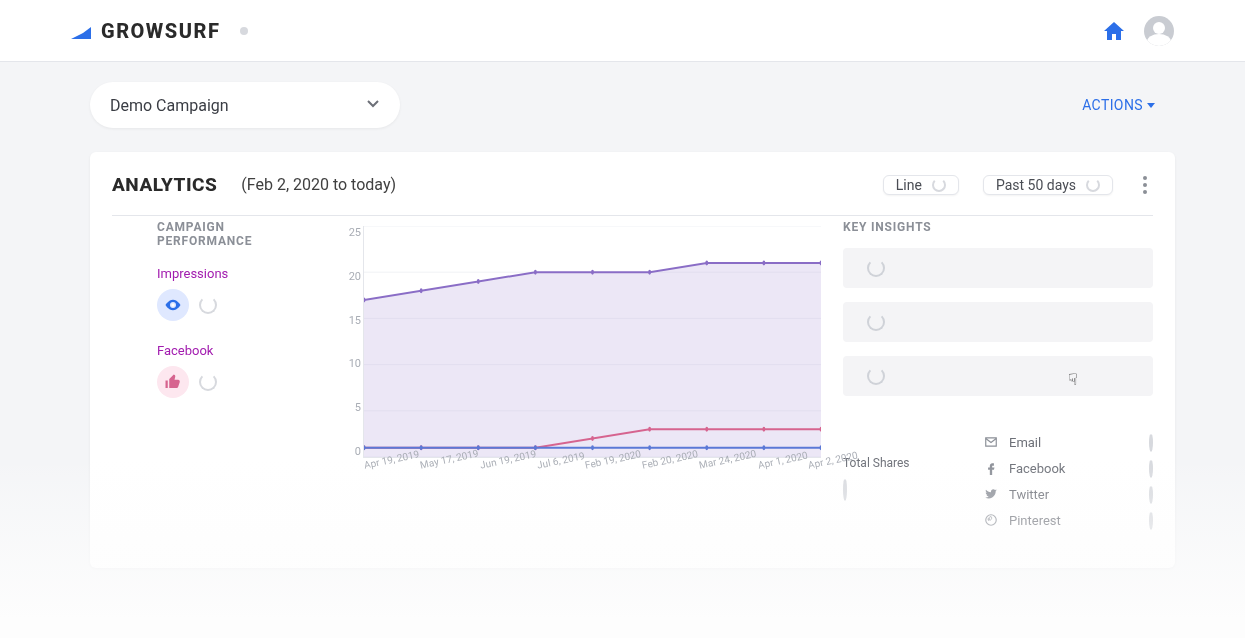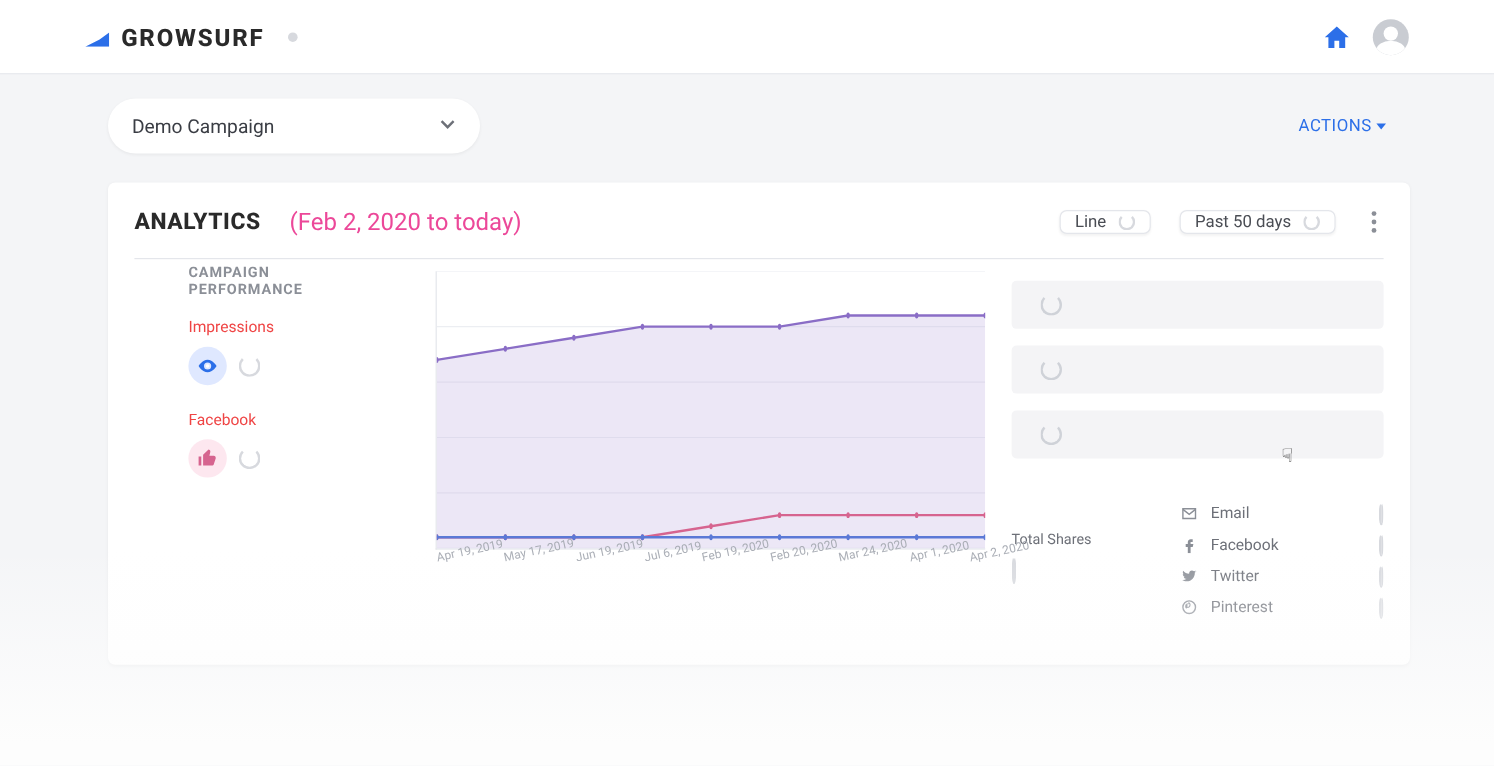--- a/index.html
+++ b/index.html
@@ -98,21 +98,21 @@
     padding:20px 22px 40px 22px;
     position:relative;
   }
   .main-head{
     display:flex;align-items:center;gap:24px;
     padding-bottom:18px;
     border-bottom:1px solid var(--border);
     margin-bottom:4px;height:44px;
   }
   .analytics-title{font-weight:800;font-size:19px;letter-spacing:.5px;}
-  .analytics-range{font-size:20px;color:#ec4899;}
+  .analytics-range{font-size:16px;color:#404040;}
   .head-spacer{flex:1;}
   .pill{
     background:var(--card);
     border:1px solid var(--border);
     border-radius:6px;
     height:20px;
     padding:0 12px;
     display:flex;align-items:center;gap:10px;
     font-size:14px;color:#4a4d54;
     box-shadow:0 1px 2px rgba(0,0,0,.05);
@@ -129,21 +129,21 @@
   .col-left{width:160px;margin-left:45px;}
   .col-chart{flex:1;min-width:0;}
   .col-right{width:310px;}
 
   .section-label{
     font-size:12px;letter-spacing:.8px;font-weight:700;color:var(--muted);
   }
 
   
   .metrics{margin-top:18px;display:flex;flex-direction:column;gap:22px;}
-  .metric-label{font-size:13px;color:#ef4444;margin-bottom:8px;}
+  .metric-label{font-size:13px;color:#a21caf;margin-bottom:8px;}
   .metric-row{display:flex;align-items:center;gap:10px;}
   .chip{
     width:32px;height:32px;border-radius:50%;
     display:flex;align-items:center;justify-content:center;
     cursor:pointer;
   }
   .chip.eye{background:#dfe8ff;color:#2c6fe8;}
   .chip.people{background:#efe7fb;color:#8a6dc6;}
   .chip.thumb{background:#fde7ef;color:#d6648f;}
   .ring{
@@ -288,20 +288,28 @@
                 </svg>
             </span>
             <span class="ring"></span>
           </div>
         </div>
       </div>
     </div>
 
     <div class="col-chart">
       <div class="chart-wrap">
+        <div class="ylabels" id="ylabels">
+            <span>25</span>
+            <span>20</span>
+            <span>15</span>
+            <span>10</span>
+            <span>5</span>
+            <span>0</span>
+          </div>
         <div class="plot">
           <svg id="chart-svg" width="100%" height="100%" viewBox="0 0 800 232" preserveAspectRatio="none">
               <g class="grid">
                 <line x1="0" y1="232" x2="800" y2="232"></line>
                 <line x1="0" y1="185.6" x2="800" y2="185.6"></line>
                 <line x1="0" y1="139.2" x2="800" y2="139.2"></line>
                 <line x1="0" y1="92.80000000000001" x2="800" y2="92.80000000000001"></line>
                 <line x1="0" y1="46.39999999999998" x2="800" y2="46.39999999999998"></line>
                 <line x1="0" y1="0" x2="800" y2="0"></line>
               </g>
@@ -346,20 +354,21 @@
             <span>Feb 19, 2020</span>
             <span>Feb 20, 2020</span>
             <span>Mar 24, 2020</span>
             <span>Apr 1, 2020</span>
             <span>Apr 2, 2020</span>
           </div>
       </div>
     </div>
 
     <div class="col-right">
+      <div class="section-label">KEY INSIGHTS</div>
       <div class="insight-box">
           <span class="ring"></span>
         </div>
       <div class="insight-box">
           <span class="ring"></span>
         </div>
       <div class="insight-box">
           <span class="ring"></span>
         </div>
 

